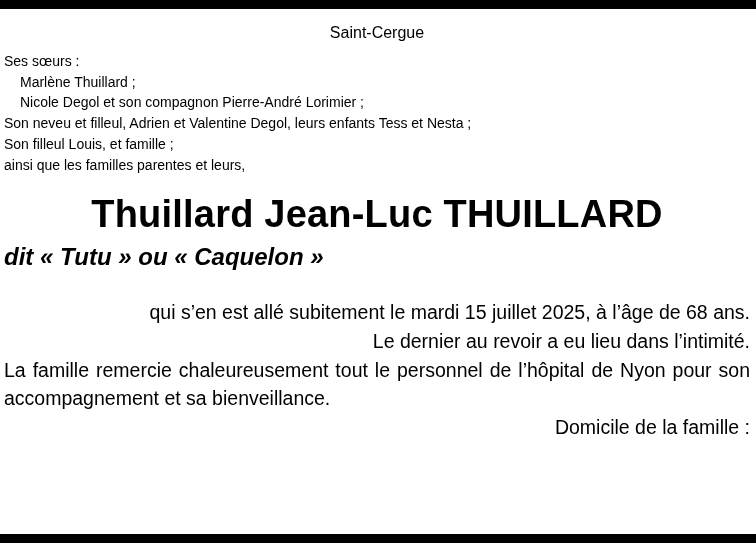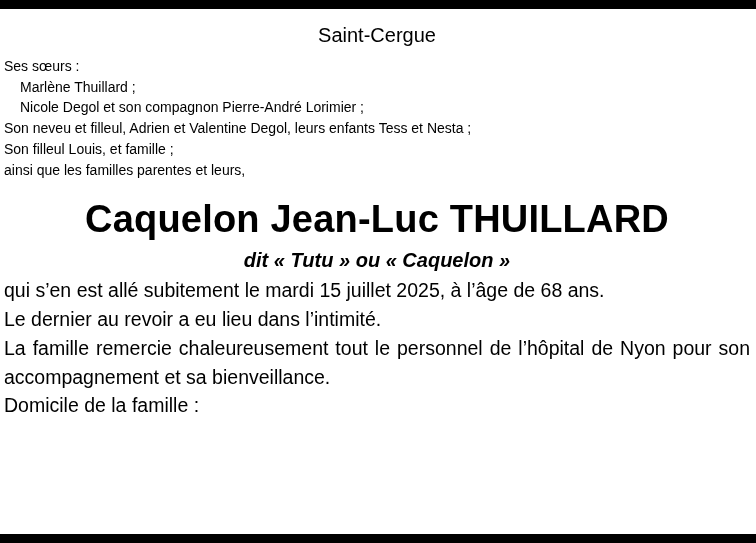--- a/index.html
+++ b/index.html
@@ -41,21 +41,21 @@
     position: absolute;
     top: 9px;
     left: 0;
     width: 756px;
     height: 525px;
     box-sizing: border-box;
     padding: 14px 6px 0 4px;
   }
   .place {
     text-align: center;
-    font-size: 20px;
+    font-size: 16px;
     line-height: 1.25;
     margin-bottom: 8px;
   }
   .line {
     font-size: 14px;
     line-height: 1.48;
     white-space: nowrap;
   }
   .line.indent {
     padding-left: 16px;
@@ -66,30 +66,31 @@
   .deceased-name {
     text-align: center;
     font-weight: bold;
     font-size: 38px;
     line-height: 1.15;
     margin-top: 18px;
     margin-bottom: 6px;
     letter-spacing: 0.2px;
   }
   .nickname {
-    text-align: center;
+    text-align: left;
     font-style: italic;
     font-weight: bold;
-    font-size: 20px;
+    font-size: 24px;
     line-height: 1.2;
-    margin-bottom: 4px;
+    margin-bottom: 26px;
   }
   .para {
     font-size: 19.5px;
     line-height: 1.48;
+    text-align: right;
   }
   .para.justify {
     text-align: justify;
     text-align-last: left;
   }
 </style>
 </head>
 <body>
 
 <div class="page">
@@ -112,21 +113,21 @@
 
     <div class="line">
       <span>Son neveu et filleul, Adrien et Valentine </span><span class="b">Degol</span><span>, leurs enfants Tess et Nesta ;</span>
     </div>
 
     <div class="line">Son filleul Louis, et famille ;</div>
 
     <div class="line">ainsi que les familles parentes et leurs,</div>
 
 
-    <div class="deceased-name">Caquelon Jean-Luc THUILLARD</div>
+    <div class="deceased-name">Thuillard Jean-Luc THUILLARD</div>
 
     <div class="nickname">dit « Tutu » ou « Caquelon »</div>
 
     <div class="para">qui s’en est allé subitement le mardi 15 juillet 2025, à l’âge de 68 ans.</div>
 
     <div class="para">Le dernier au revoir a eu lieu dans l’intimité.</div>
 
     <div class="para justify">La famille remercie chaleureusement tout le personnel de l’hôpital de Nyon pour son accompagnement et sa bienveillance.</div>
 
     <div class="para">Domicile de la famille :</div>

